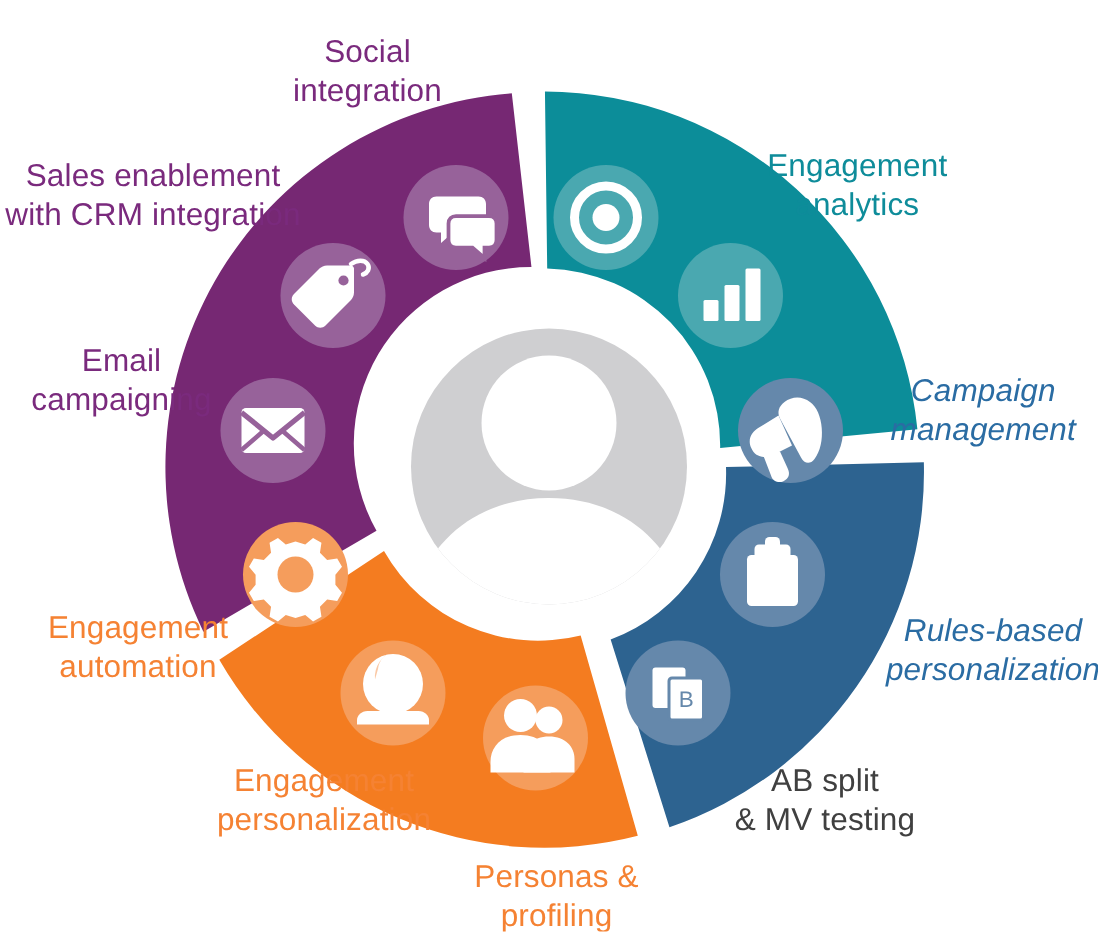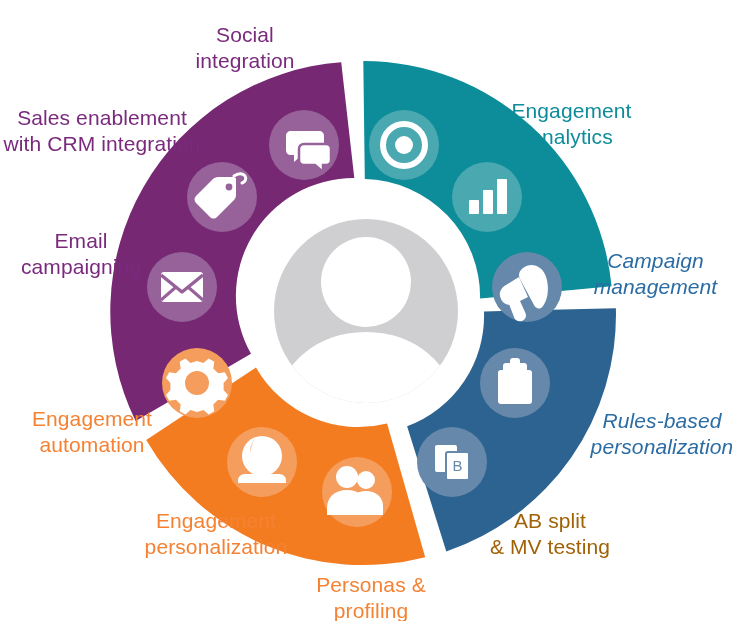--- a/index.html
+++ b/index.html
@@ -30,21 +30,21 @@
     position: absolute;
     text-align: center;
     line-height: 1.22;
     font-size: 21px;
     font-weight: 400;
     white-space: pre-line;
     letter-spacing: 0.1px;
   }
   .lbl-teal   { color: #0e8c9a; }
   .lbl-blue   { color: #2a6ca3; font-style: italic; }
-  .lbl-navy   { color: #a16207; }
+  .lbl-navy   { color: #404040; }
   .lbl-orange { color: #f58233; }
   .lbl-purple { color: #7a2a7d; }
 
   
   .p-goals      { left: 356px; top: 14px;  width: 170px; }
   .p-analytics  { left: 484px; top: 98px;  width: 175px; }
   .p-campaign   { left: 578px; top: 248px; width: 155px; }
   .p-rules      { left: 578px; top: 408px; width: 168px; }
   .p-ab         { left: 470px; top: 508px; width: 160px; }
   .p-personas   { left: 288px; top: 572px; width: 166px; }

